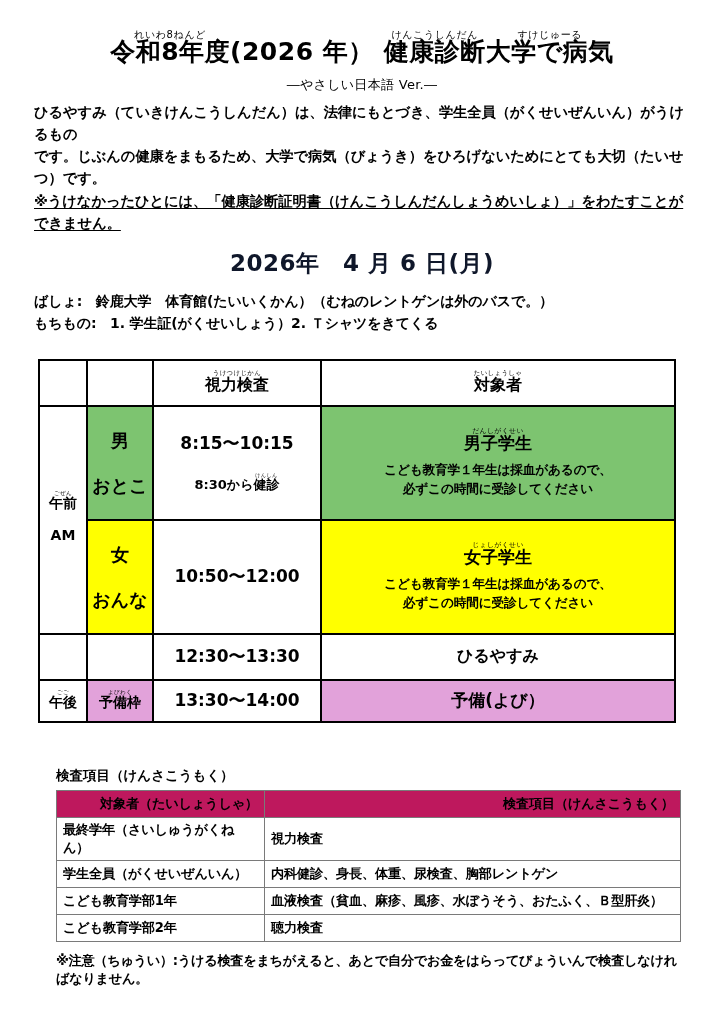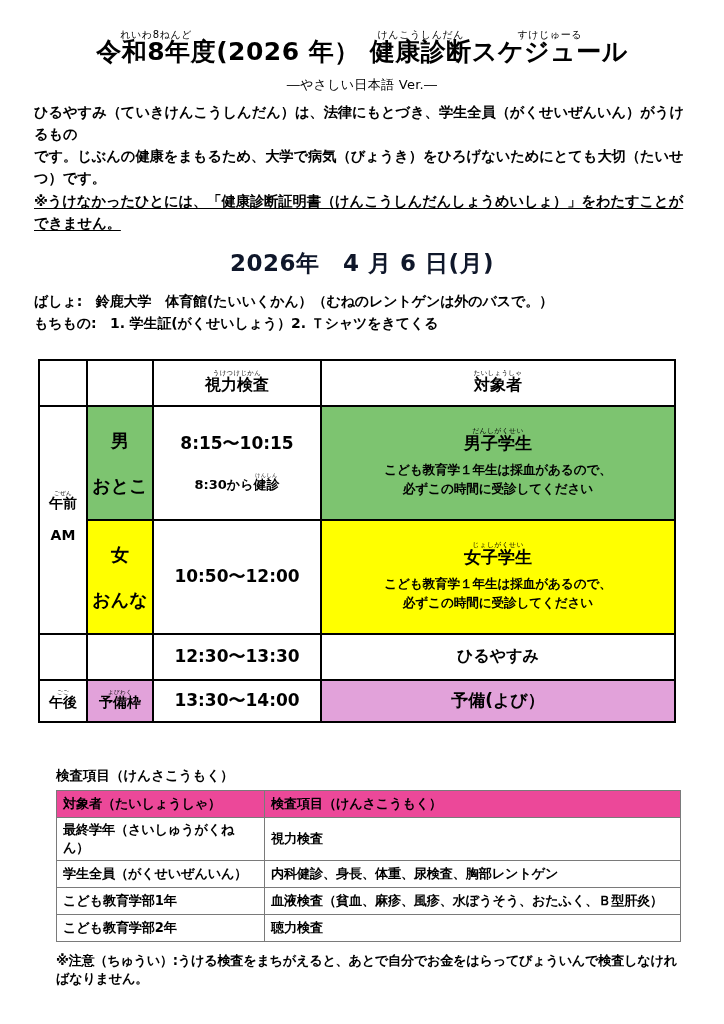--- a/index.html
+++ b/index.html
@@ -153,41 +153,41 @@
   }
   table.items td, table.items th {
     border: 1px solid #7a7a7a;
     font-size: 13.2px;
     font-weight: bold;
     padding: 3px 6px;
     height: 20px;
     letter-spacing: -0.2px;
   }
   table.items thead td {
-    background: #ec4899;
-    text-align: left;
+    background: #be185d;
+    text-align: right;
   }
   .i-col1 { width: 208px; }
   .i-col2 { width: 416px; }
 
   .caution {
     font-size: 13.2px;
     font-weight: bold;
     margin-top: 10px;
     padding-left: 22px;
     letter-spacing: -0.3px;
   }
 </style>
 </head>
 <body>
 
 <div class="page">
 
   <div class="title">
-    <ruby><span>令和8年度</span><rt>れいわ8ねんど</rt></ruby><span>(2026 年）</span><span style="display:inline-block;width:10px"></span><ruby><span>健康診断</span><rt>けんこうしんだん</rt></ruby><ruby><span>スケジュール</span><rt>すけじゅーる</rt></ruby>
+    <ruby><span>令和8年度</span><rt>れいわ8ねんど</rt></ruby><span>(2026 年）</span><span style="display:inline-block;width:10px"></span><ruby><span>健康診断</span><rt>けんこうしんだん</rt></ruby><ruby><span>大学で病気</span><rt>すけじゅーる</rt></ruby>
   </div>
 
   <div class="subtitle">―やさしい日本語 Ver.―</div>
 
   <div class="intro">
     <div>ひるやすみ（ていきけんこうしんだん）は、法律にもとづき、学生全員（がくせいぜんいん）がうけるもの</div>
     <div>です。じぶんの健康をまもるため、大学で病気（びょうき）をひろげないためにとても大切（たいせつ）です。</div>
     <div class="u">※うけなかったひとには、「健康診断証明書（けんこうしんだんしょうめいしょ）」をわたすことができません。</div>
   </div>
 

